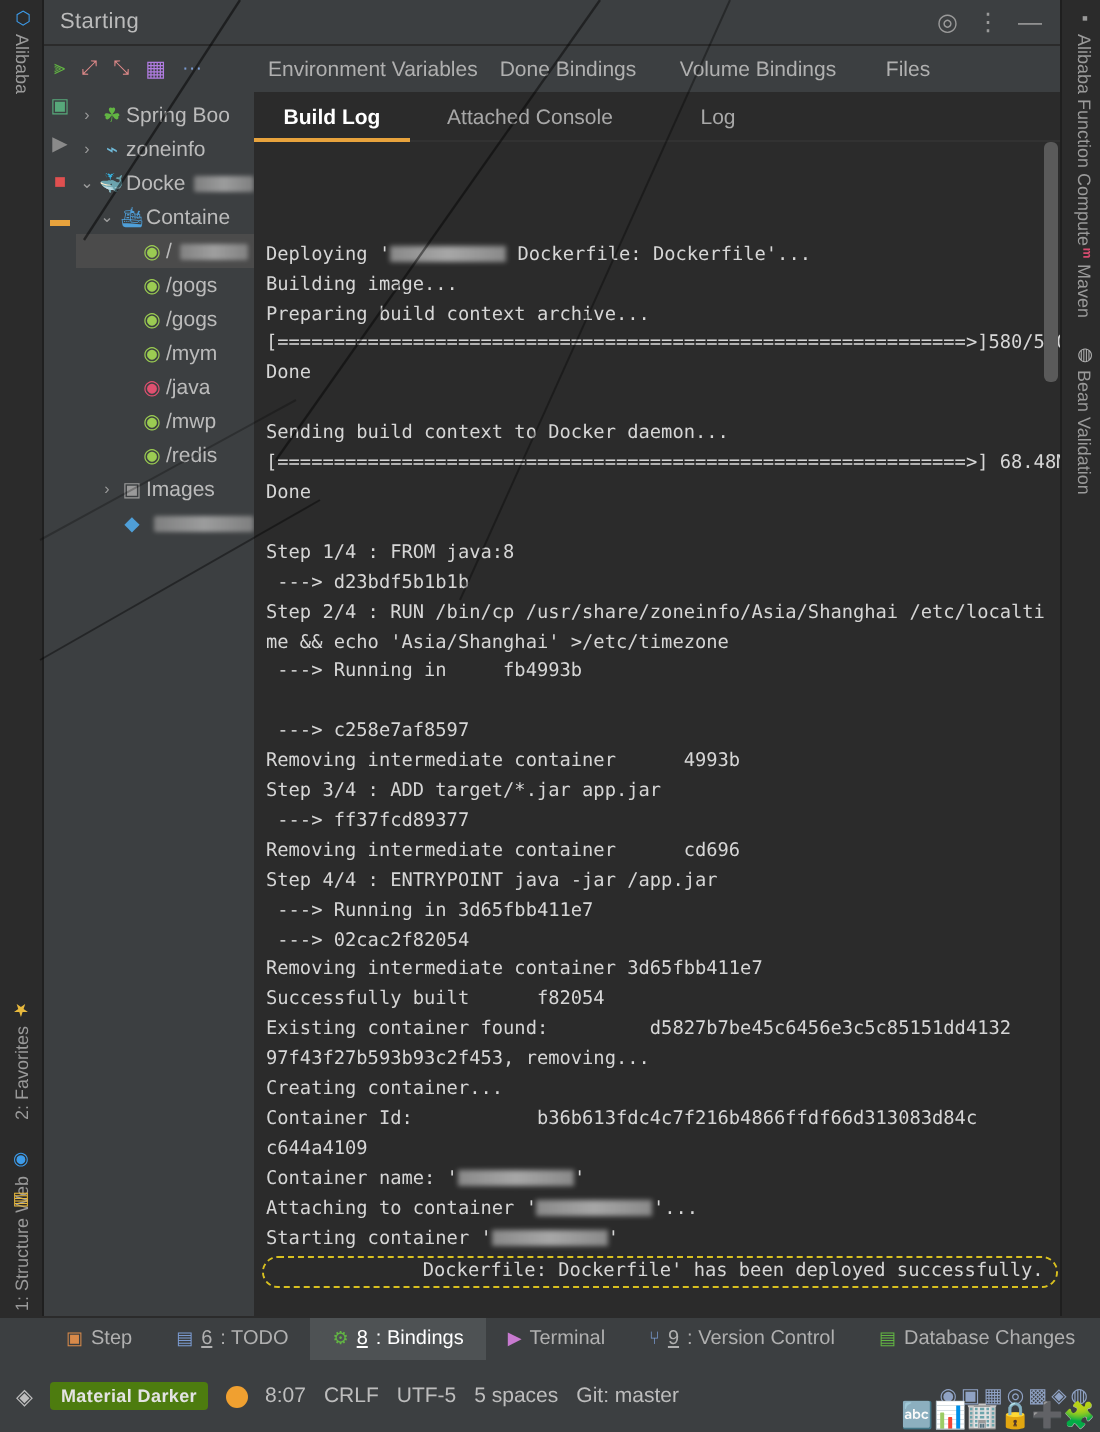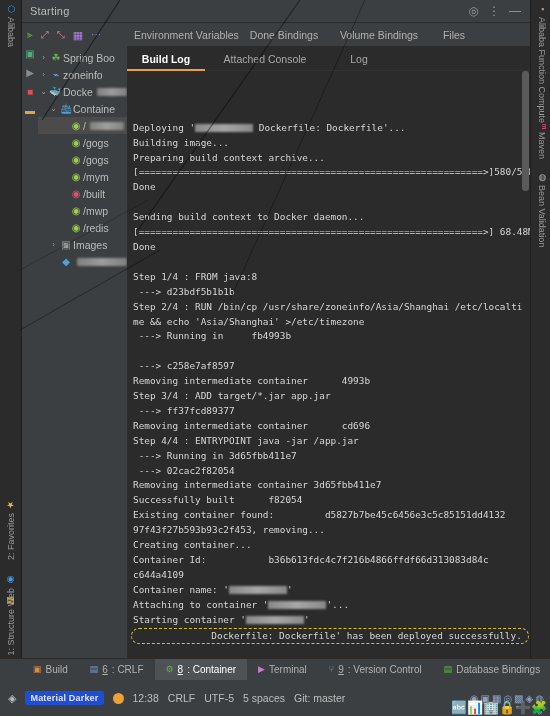--- a/index.html
+++ b/index.html
@@ -260,21 +260,21 @@
     height: 36px;
     display: flex; align-items: center;
     background: #3c3f41;
     padding: 0 6px 0 8px;
     font-size: 10.5px; color: #bdbdbd;
     gap: 9px;
     position: relative;
   }
   .st-item { white-space: nowrap; }
   .theme-chip {
-    background: #1d4ed8; color: #e3e3e3;
+    background: #4d7c0f; color: #e3e3e3;
     font-size: 9px; font-weight: bold;
     padding: 2px 5px; border-radius: 2px;
     letter-spacing: .2px;
   }
   .dot-orange { width: 11px; height: 11px; border-radius: 50%; background: #f0a030; display: inline-block; }
   .status-right { margin-left: auto; display: flex; align-items: center; gap: 2px; }
   .sr-ic { font-size: 10px; color: #8fa2c4; }
 
   .emoji-overlay {
     position: absolute; right: 2px; bottom: 2px;
@@ -396,21 +396,21 @@
                   <span class="tlabel">/gogs</span>
                 </div>
                 <div class="tnode" style="padding-left: 20px;">
                   <span class="twist"></span>
                   <span class="ticon" style="color: rgb(155, 204, 82);">◉</span>
                   <span class="tlabel">/mym</span>
                 </div>
                 <div class="tnode" style="padding-left: 20px;">
                   <span class="twist"></span>
                   <span class="ticon" style="color: rgb(224, 80, 112);">◉</span>
-                  <span class="tlabel">/built</span>
+                  <span class="tlabel">/java</span>
                 </div>
                 <div class="tnode" style="padding-left: 20px;">
                   <span class="twist"></span>
                   <span class="ticon" style="color: rgb(155, 204, 82);">◉</span>
                   <span class="tlabel">/mwp</span>
                 </div>
                 <div class="tnode" style="padding-left: 20px;">
                   <span class="twist"></span>
                   <span class="ticon" style="color: rgb(155, 204, 82);">◉</span>
                   <span class="tlabel">/redis</span>
@@ -477,52 +477,52 @@
       <line x1="365" y1="0" x2="230" y2="300" stroke="#000" stroke-opacity=".35" stroke-width="1"></line>
       <line x1="160" y1="250" x2="20" y2="330" stroke="#000" stroke-opacity=".4" stroke-width="1"></line>
       <line x1="148" y1="200" x2="20" y2="270" stroke="#000" stroke-opacity=".25" stroke-width="1"></line>
     </svg>
 
   </div>
 
   <div class="bottom-tabs" id="bottom-tabs">
       <div class="btab">
         <span class="btab-ic" style="color: rgb(216, 138, 74);">▣</span>
-        <span>Build</span>
+        <span>Step</span>
       </div>
       <div class="btab">
         <span class="btab-ic" style="color: rgb(122, 154, 208);">▤</span>
         <span class="u">6</span>
-        <span>: CRLF</span>
+        <span>: TODO</span>
       </div>
       <div class="btab active">
         <span class="btab-ic" style="color: rgb(98, 181, 67);">⚙</span>
         <span class="u">8</span>
-        <span>: Container</span>
+        <span>: Bindings</span>
       </div>
       <div class="btab">
         <span class="btab-ic" style="color: rgb(200, 122, 208);">▶</span>
         <span>Terminal</span>
       </div>
       <div class="btab">
         <span class="btab-ic" style="color: rgb(122, 154, 208);">⑂</span>
         <span class="u">9</span>
         <span>: Version Control</span>
       </div>
       <div class="btab">
         <span class="btab-ic" style="color: rgb(98, 181, 67);">▤</span>
-        <span>Database Bindings</span>
+        <span>Database Changes</span>
       </div>
     </div>
 
   <div class="status-bar">
     <span class="st-item" style="color:#bdbdbd;font-size:11px;">◈</span>
     <span class="theme-chip">Material Darker</span>
     <span class="dot-orange"></span>
-    <span class="st-item">12:38</span>
+    <span class="st-item">8:07</span>
     <span class="st-item">CRLF</span>
     <span class="st-item">UTF-5</span>
     <span class="st-item">5 spaces</span>
     <span class="st-item">Git: master</span>
     <span class="status-right" id="status-right">
         <span class="sr-ic">◉</span>
         <span class="sr-ic">▣</span>
         <span class="sr-ic">▦</span>
         <span class="sr-ic">◎</span>
         <span class="sr-ic">▩</span>

